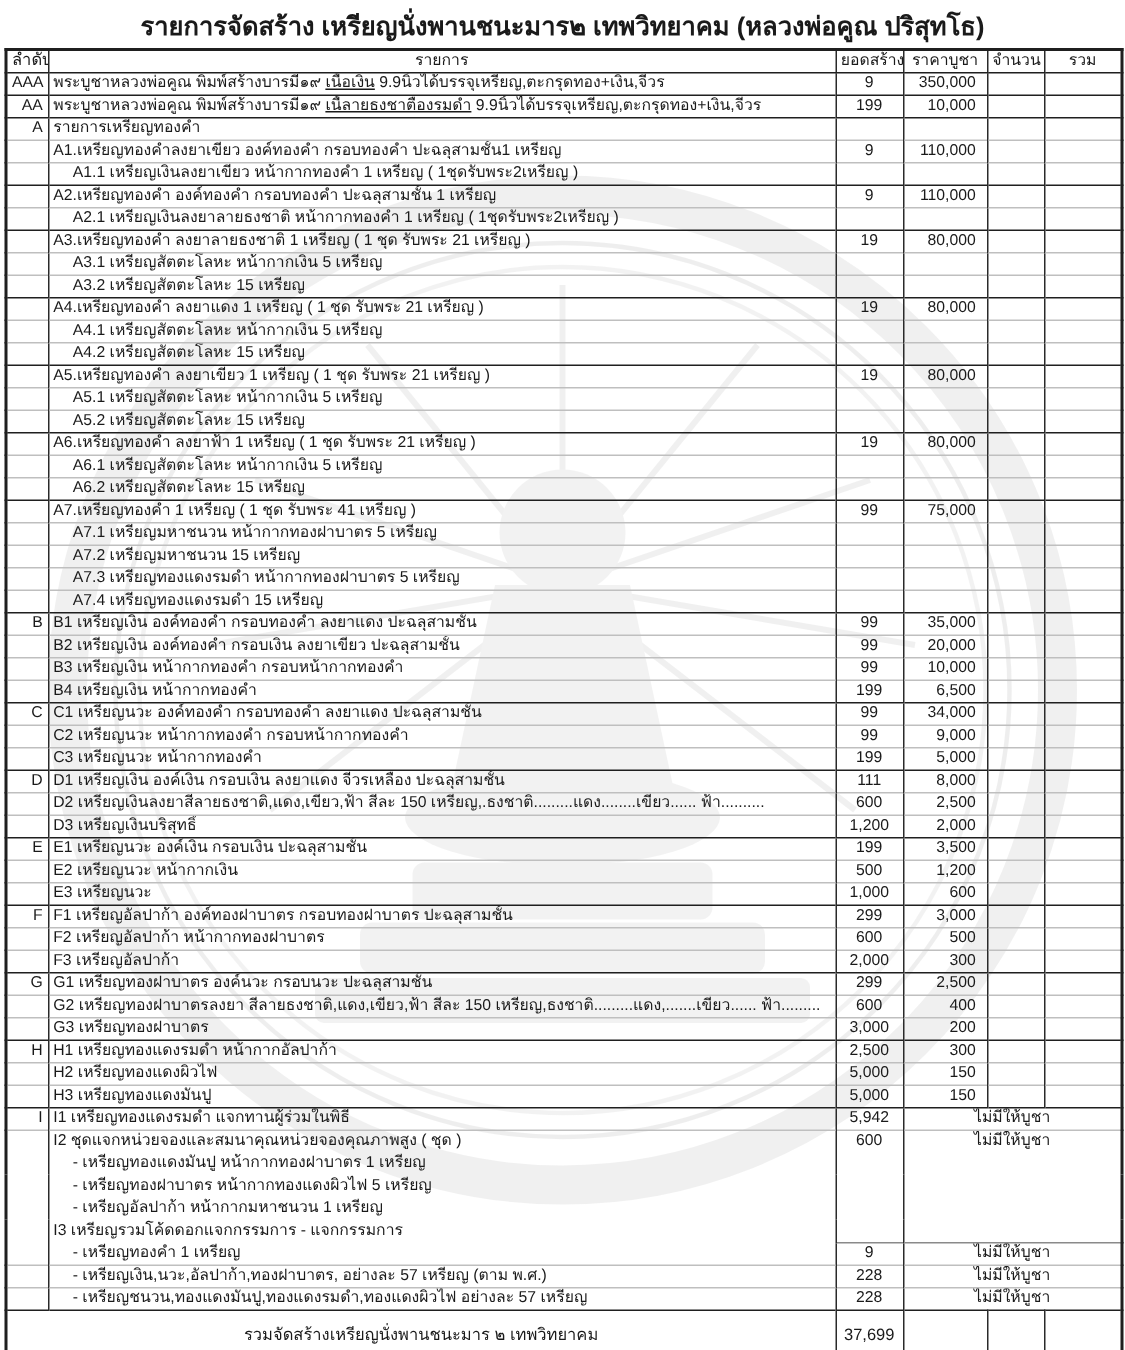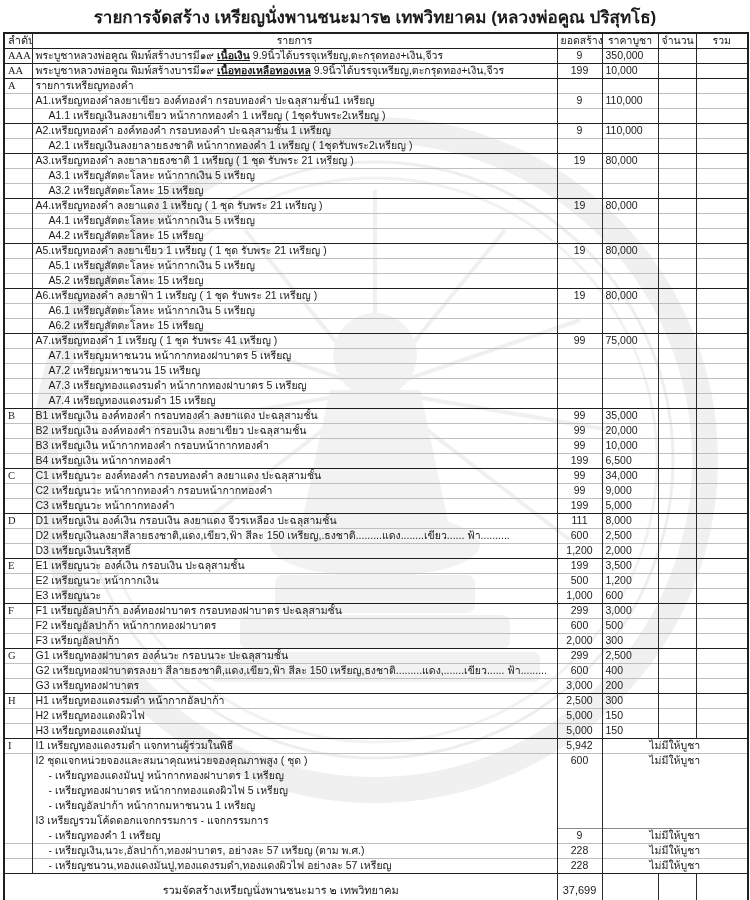--- a/index.html
+++ b/index.html
@@ -7,35 +7,35 @@
   .page{position:relative;width:750px;height:900px;overflow:hidden;}
   .title{position:relative;z-index:2;font-size:17px;font-weight:bold;text-align:center;
          margin:3px 0 2px 0;letter-spacing:0px;}
   .watermark{position:absolute;top:60px;left:30px;z-index:1;opacity:0.14;}
   table.main{position:relative;z-index:2;width:744px;margin:0 3px;border-collapse:collapse;
              table-layout:fixed;border:2px solid #1f1f1f;background:transparent;}
   th,td{padding:0 3px;font-size:10.5px;line-height:13px;height:15px;white-space:nowrap;
         overflow:hidden;font-weight:normal;box-sizing:border-box;background:transparent;}
   thead th{text-align:center;border-bottom:1px solid #1f1f1f;}
   .v{border-right:1px solid #2a2a2a;}
-  .c-idx{text-align:left;font-family:Liberation Serif, serif;}
+  .c-idx{text-align:right;}
   .c-item{text-align:left;}
   .c-item.ind1{padding-left:16px;}
   .c-built{text-align:center;}
-  .c-price{padding-right:7px;}
+  .c-price{text-align:right;padding-right:7px;}
   .c-np{text-align:center;}
   .c-blank{}
   tr.r-dark>td{border-top:1px solid #1f1f1f;}
   tr.r-light>td{border-top:1px solid #bfbfbf;}
   tr.r-none>td{border-top:none;}
   tr.r-right>td{border-top:none;}
   tr.r-right>td.c-built, tr.r-right>td.c-np{border-top:1px solid #8a8a8a;}
   tfoot td{border-top:1.5px solid #1f1f1f;height:35px;font-size:11px;}
   .foot-label{text-align:center;}
-  u{text-underline-offset:1px;font-weight:bold;}
+  u{text-underline-offset:1px;}
 </style>
 </head>
 <body>
 
 <div class="page">
 
   <div class="title">รายการจัดสร้าง เหรียญนั่งพานชนะมาร๒ เทพวิทยาคม (หลวงพ่อคูณ ปริสุทโธ)</div>
 
   <svg class="watermark" width="690" height="800" viewBox="0 0 690 800" aria-hidden="true">
     <g fill="none" stroke="#8f8f8f" stroke-width="3">
@@ -87,21 +87,21 @@
         <tr class="r-dark">
           <td class="c-idx v">AAA</td>
           <td class="c-item v">พระบูชาหลวงพ่อคูณ พิมพ์สร้างบารมี๑๙ <u>เนื้อเงิน</u> 9.9นิ้วได้บรรจุเหรียญ,ตะกรุดทอง+เงิน,จีวร</td>
           <td class="c-built v">9</td>
           <td class="c-price v">350,000</td>
           <td class="c-qty v"></td>
           <td class="c-total"></td>
         </tr>
         <tr class="r-dark">
           <td class="c-idx v">AA</td>
-          <td class="c-item v">พระบูชาหลวงพ่อคูณ พิมพ์สร้างบารมี๑๙ <u>เนื้อทองเหลือทองเหล</u> 9.9นิ้วได้บรรจุเหรียญ,ตะกรุดทอง+เงิน,จีวร</td>
+          <td class="c-item v">พระบูชาหลวงพ่อคูณ พิมพ์สร้างบารมี๑๙ <u>เนื้ลายธงชาตืองรมดำ</u> 9.9นิ้วได้บรรจุเหรียญ,ตะกรุดทอง+เงิน,จีวร</td>
           <td class="c-built v">199</td>
           <td class="c-price v">10,000</td>
           <td class="c-qty v"></td>
           <td class="c-total"></td>
         </tr>
         <tr class="r-dark">
           <td class="c-idx v">A</td>
           <td class="c-item v">รายการเหรียญทองคำ</td>
           <td class="c-built v"></td>
           <td class="c-price v"></td>

